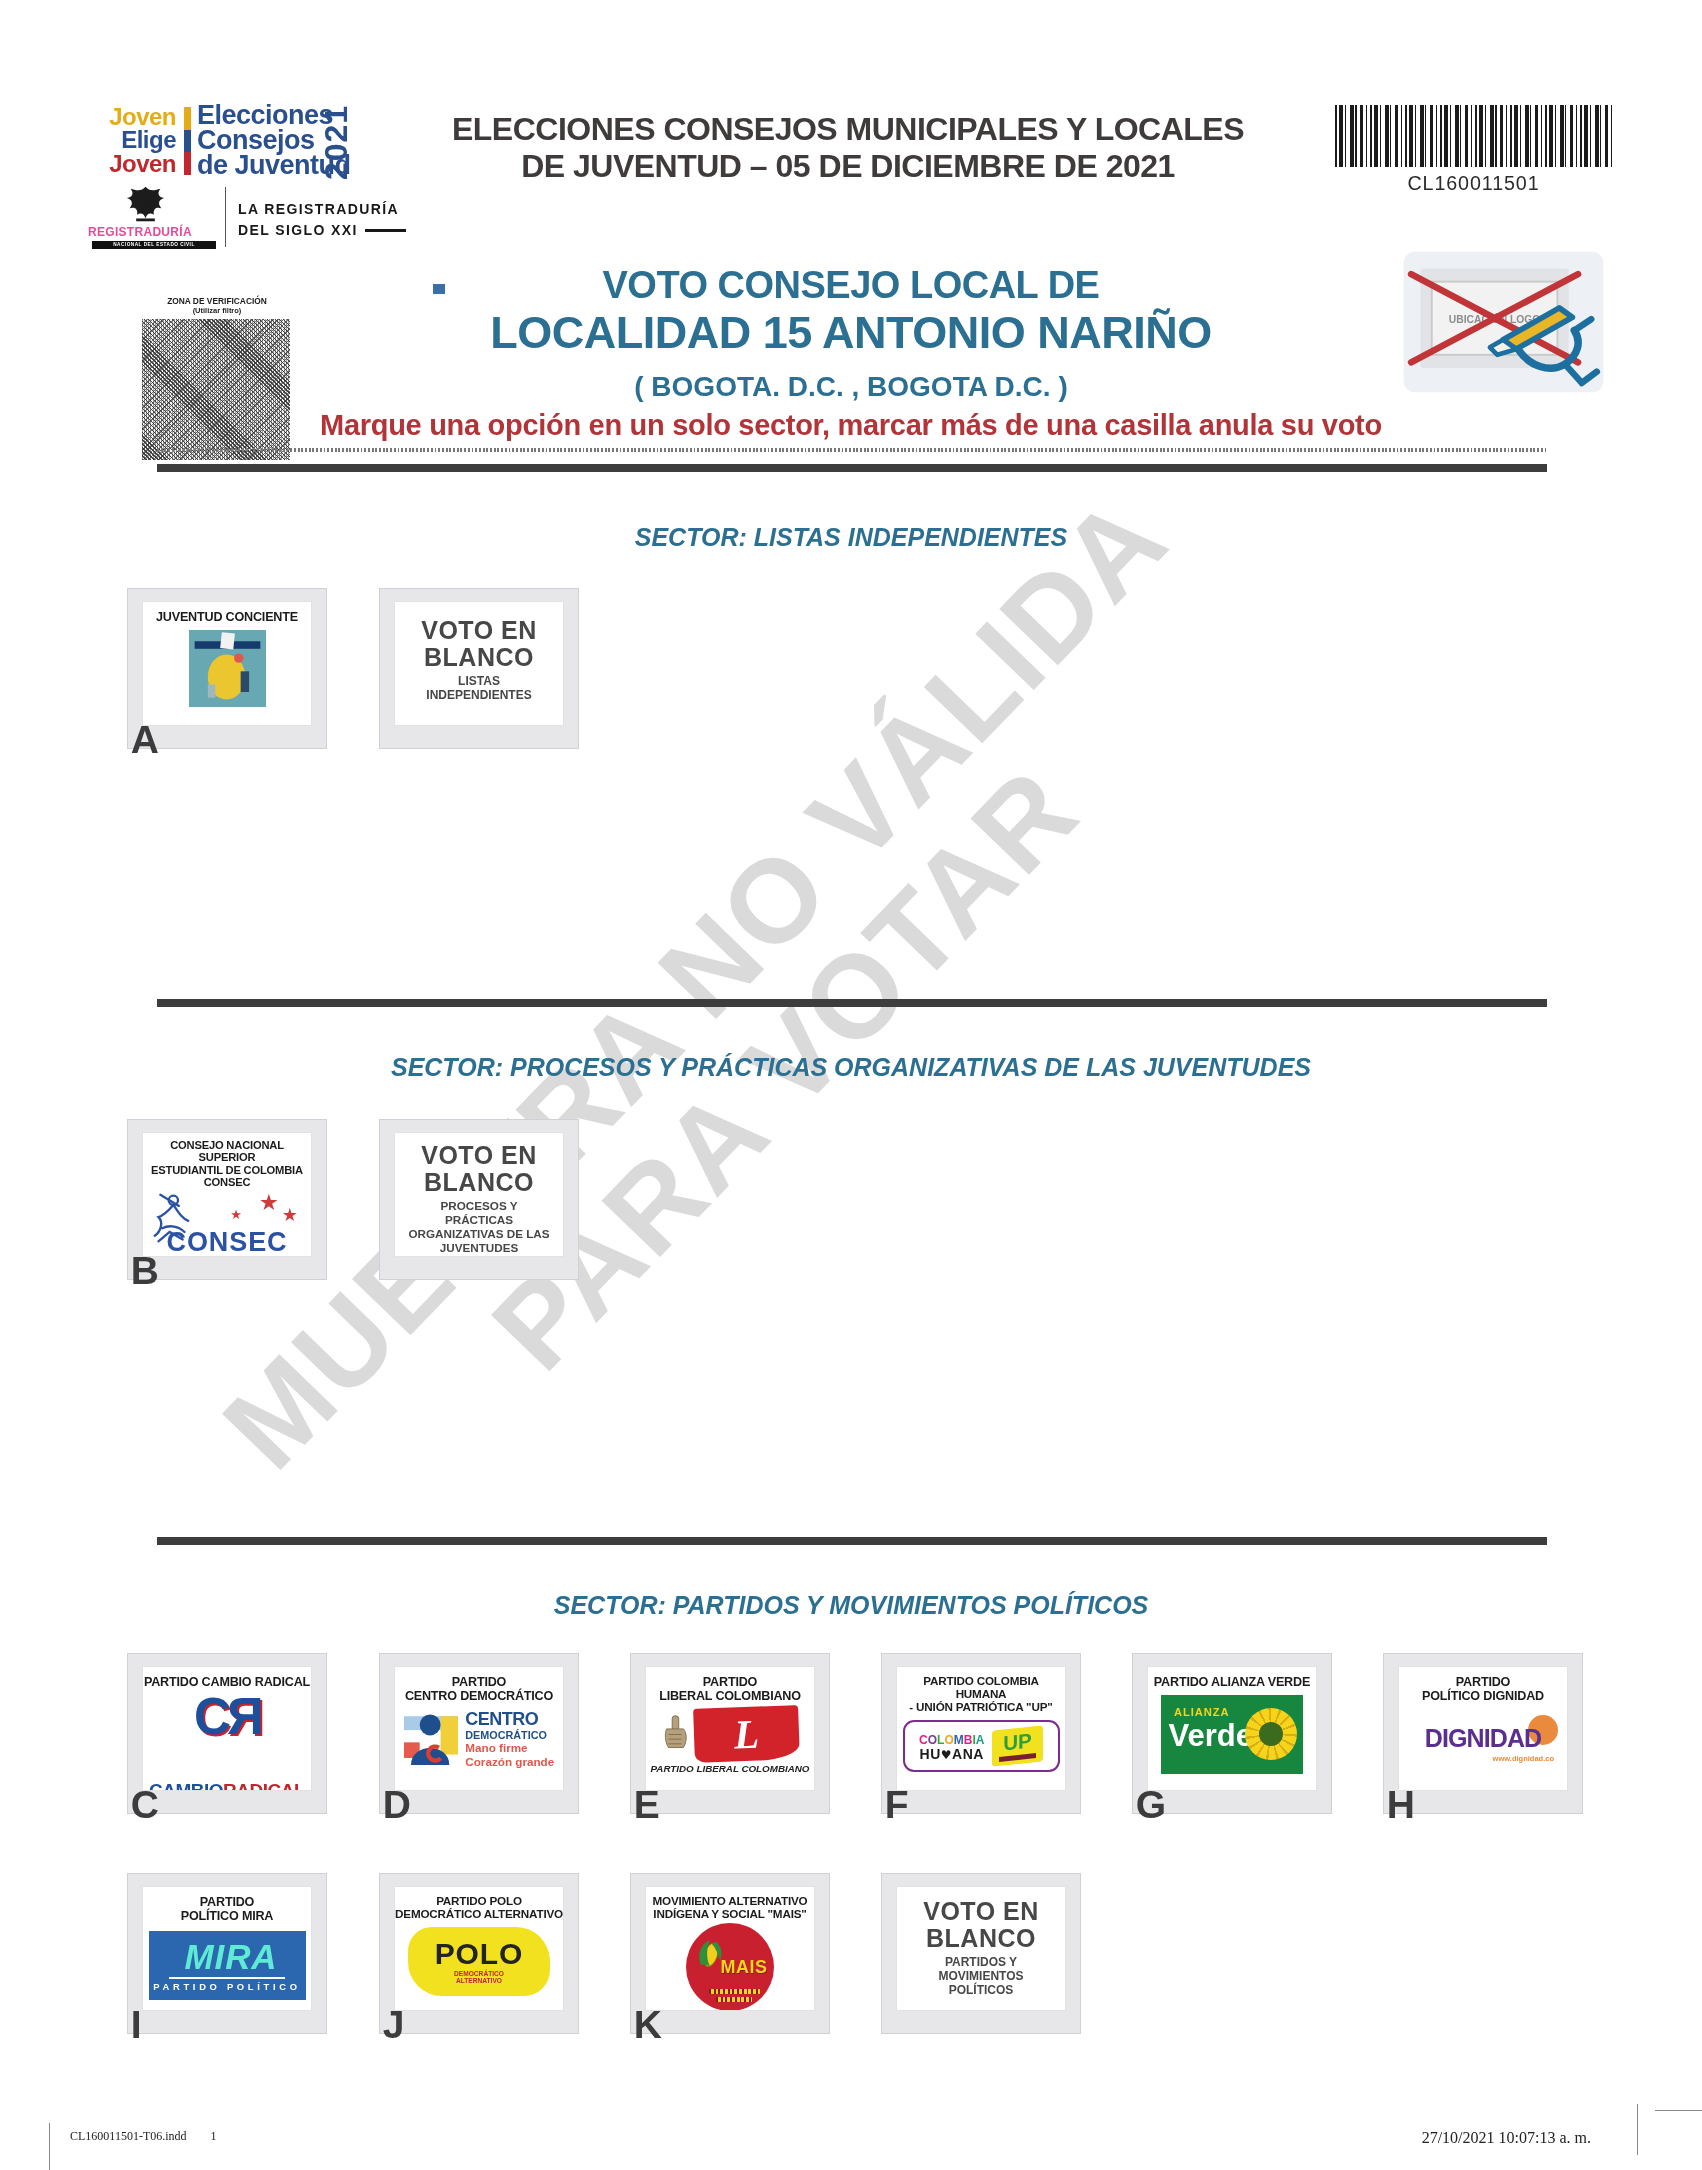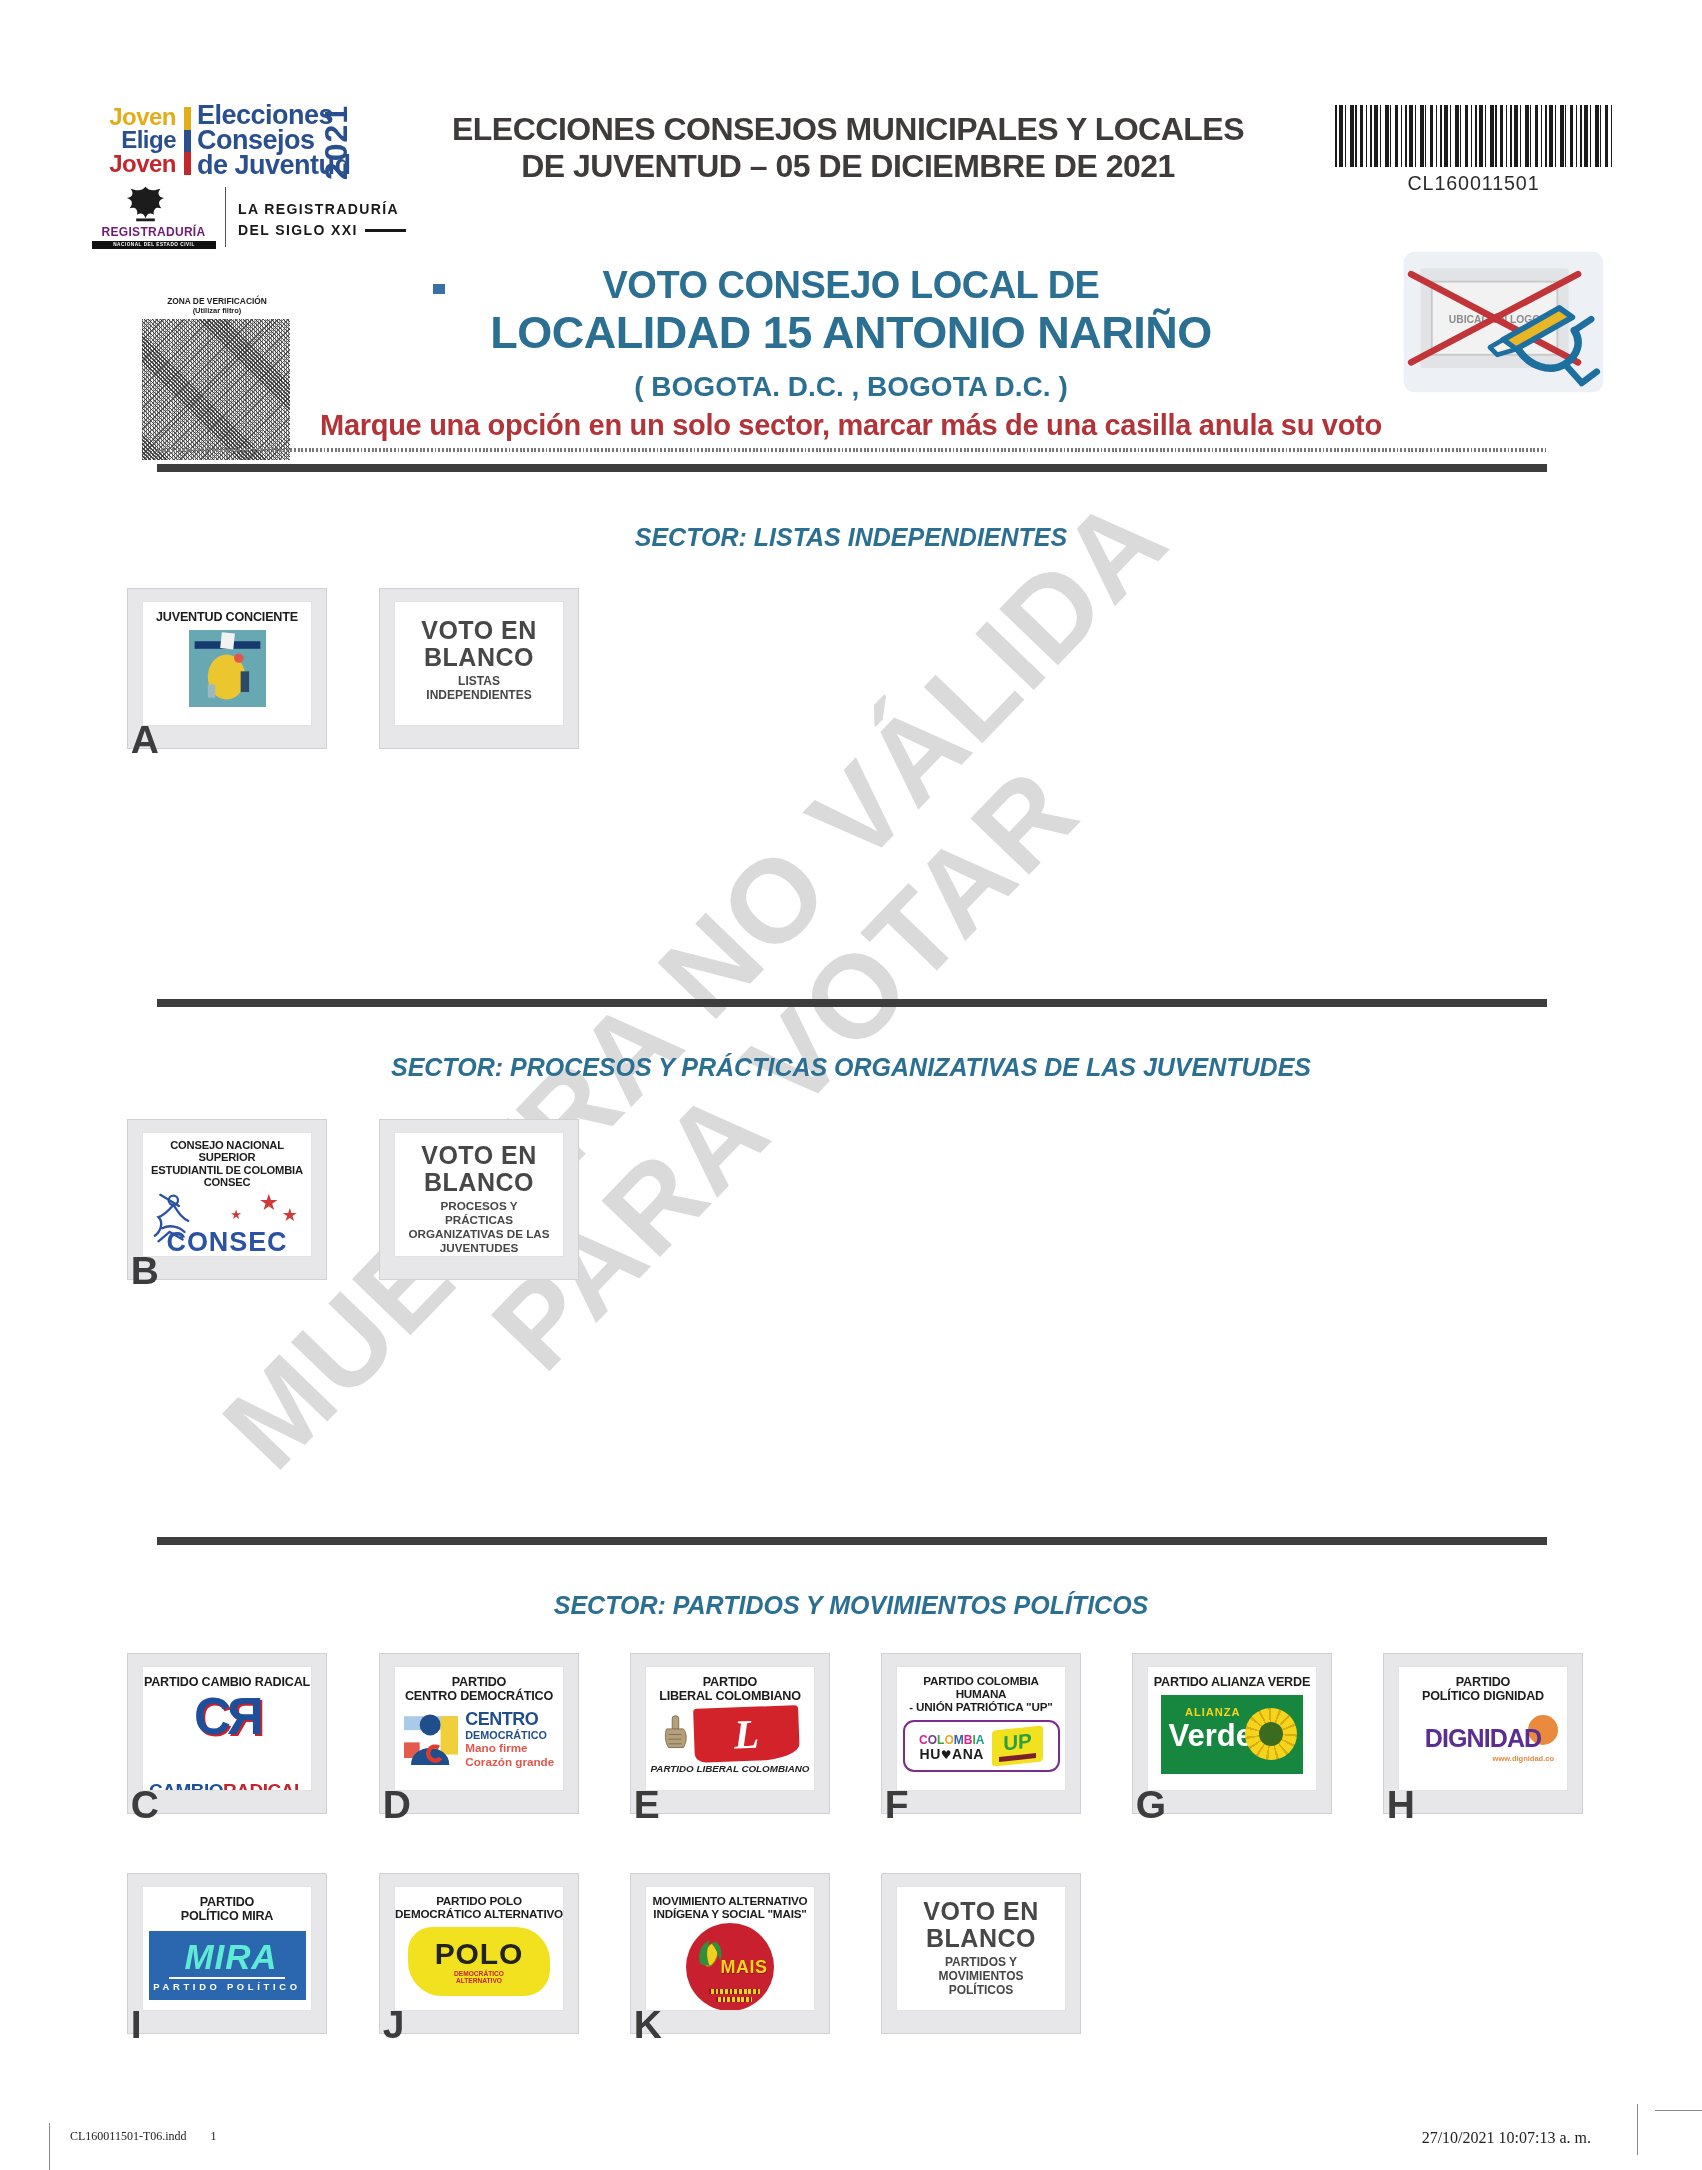--- a/index.html
+++ b/index.html
@@ -19,22 +19,22 @@
   .tricolor{position:absolute;left:184px;top:107px;width:6.6px;height:67px;}
   .tricolor div{width:6.6px;height:22.5px;}
   .tc-y{background:#e4ac16}.tc-b{background:#2a4f8f}.tc-r{background:#c2272e}
   .elecblock{position:absolute;left:197px;top:103px;font-weight:900;color:#2a4f8f;
     font-size:27px;line-height:25px;letter-spacing:-0.5px;}
   .yearbox{position:absolute;left:317px;top:105px;width:39px;height:75px;
     display:flex;align-items:center;justify-content:center;}
   .yearbox span{transform:rotate(-90deg);font-size:32px;font-weight:900;color:#2a4f8f;letter-spacing:0.9px;}
 
   .emblem{position:absolute;left:120px;top:184px;}
-  .regname{position:absolute;left:88px;top:225px;width:131px;text-align:center;
-    font-size:12px;font-weight:900;color:#701a75;letter-spacing:0.3px;}
+  .regname{position:absolute;left:88px;top:225px;width:131px;
+    font-size:12px;font-weight:900;color:#ec4899;letter-spacing:0.3px;}
   .regstrip{position:absolute;left:92px;top:241px;width:124px;height:7.5px;background:#111;
     color:#fff;font-size:4.7px;font-weight:700;text-align:center;line-height:7.5px;letter-spacing:0.5px;}
   .regdivider{position:absolute;left:225px;top:187px;width:0.9px;height:60px;background:#555;}
   .slogan{position:absolute;left:238px;top:199px;font-size:14px;font-weight:900;color:#181818;
     letter-spacing:1.4px;line-height:20.6px;white-space:nowrap;}
   .dashline{display:inline-block;width:41px;height:2.8px;background:#181818;margin-left:7.5px;vertical-align:middle;}
 
   
   .electitle{position:absolute;left:375px;top:111px;width:946px;text-align:center;
     color:#3f3b3a;font-size:32px;line-height:37px;letter-spacing:-0.5px;font-weight:700;}
@@ -109,21 +109,21 @@
     border:2.8px solid #7b2d8b;border-radius:11.2px;padding:5.6px 7.5px;width:157px;margin-left:auto;margin-right:auto;box-sizing:border-box;}
   .colombia span{font-size:12px;font-weight:900;}
   .humana{font-size:14px;font-weight:900;color:#1b1b1b;letter-spacing:0.5px;line-height:1;}
   .heart{font-family:"DejaVu Sans",sans-serif;font-size:12px;}
   .upflag{width:51px;height:36px;background:#f2e11e;border-radius:3.7px;transform:skewY(-6deg);
     display:flex;align-items:center;justify-content:center;flex-direction:column;}
   .upflag .up{font-size:20.6px;font-weight:900;color:#2f9e3f;line-height:1;}
   .upflag .bar{width:37px;height:4.7px;background:#7b1f2b;margin-top:1.9px;}
 
   .verde-box{position:relative;width:142px;height:79px;background:#17873f;margin:5.6px auto 0;}
-  .verde-al{position:absolute;left:13px;top:11.2px;color:#f6d41c;font-size:11.2px;font-weight:900;letter-spacing:0.9px;margin-left:11px;}
+  .verde-al{position:absolute;left:13px;top:11.2px;color:#f6d41c;font-size:11.2px;font-weight:900;letter-spacing:0.9px;}
   .verde-wd{position:absolute;left:7.5px;top:22.5px;color:#fff;font-size:31px;font-weight:800;}
   .sunflower{position:absolute;right:5.6px;top:13px;width:52px;height:52px;border-radius:50%;
     background:repeating-conic-gradient(#f6d41c 0 18deg,#d8ae12 18deg 24deg);}
   .sunflower::after{content:'';position:absolute;inset:14px;border-radius:50%;background:#3a6b1f;}
 
   .dig-wrap{position:relative;margin-top:20.6px;}
   .dig-circle{position:absolute;right:9.4px;top:-9.4px;width:30px;height:30px;border-radius:50%;background:#e98a3c;}
   .dig-word{position:relative;font-size:25px;font-weight:900;color:#5b2e91;letter-spacing:-0.9px;}
   .dig-sub{position:relative;text-align:right;margin-right:13px;font-size:7.5px;color:#e98a3c;font-weight:700;margin-top:0.9px;}
 

